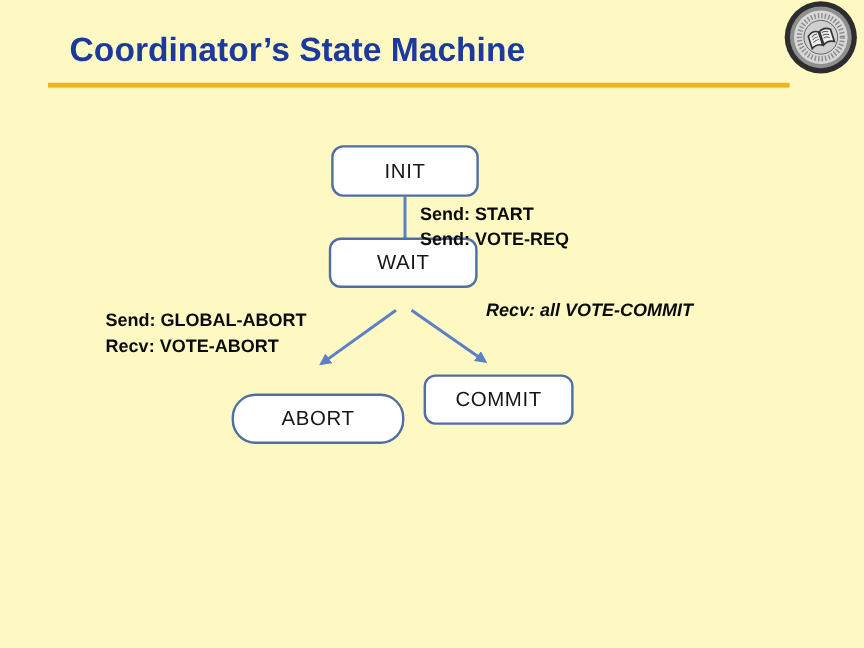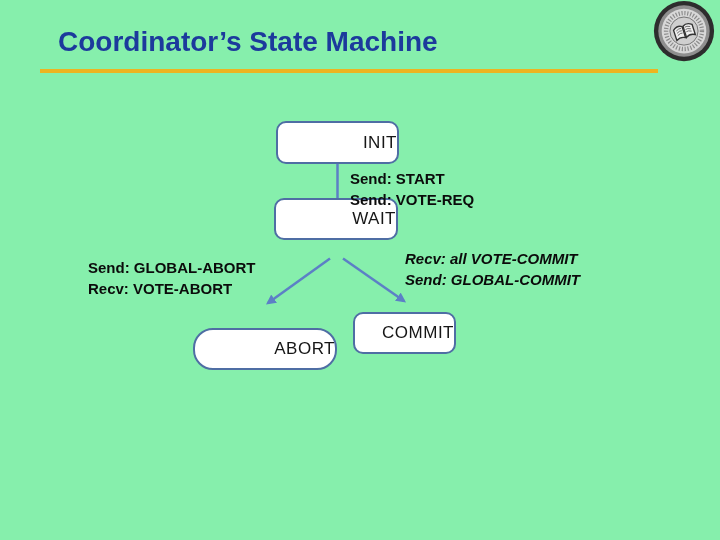--- a/index.html
+++ b/index.html
@@ -3,21 +3,21 @@
 <meta charset="utf-8">
 <style>
   html, body { margin: 0; padding: 0; }
   body {
     width: 720px; height: 540px;
     background: #ffffff;
     font-family: "Liberation Sans", sans-serif;
     position: relative;
     overflow: hidden;
   }
-  .slide { position: absolute; inset: 0; background: #86efac; }
+  .slide { position: absolute; inset: 0; background: #fef9c3; }
 
   .title {
     position: absolute;
     left: 58px; top: 26px;
     margin: 0;
     font-size: 28px;
     font-weight: bold;
     color: #1C3A9C;
     letter-spacing: 0px;
   }
@@ -41,29 +41,29 @@
   }
 
   .state {
     position: absolute;
     box-sizing: border-box;
     background: #ffffff;
     border: 2.5px solid #4F6EA4;
     border-radius: 10px;
     display: flex;
     align-items: center;
-    justify-content: flex-end;
+    justify-content: center;
     font-size: 17px;
     letter-spacing: 0.5px;
     color: #161616;
   }
   .box-init   { left: 276px; top: 121px; width: 123px; height: 43px; }
   .box-wait   { left: 274px; top: 198px; width: 124px; height: 42px; }
   .box-abort  { left: 193px; top: 328px; width: 144px; height: 42px; border-radius: 20px; }
-  .box-commit { left: 353px; top: 312px; width: 103px; height: 42px; }
+  .box-commit { left: 353px; top: 312px; width: 125px; height: 42px; }
 
   .tlabel {
     position: absolute;
     font-size: 15px;
     font-weight: bold;
     color: #0b0b0b;
     line-height: 21px;
     white-space: nowrap;
   }
   .t0 { left: 350px; top: 168px; }
@@ -119,16 +119,15 @@
   <div class="tlabel t0">
     <div>Send: START</div>
     <div>Send: VOTE-REQ</div>
   </div>
   <div class="tlabel t1">
     <div>Send: GLOBAL-ABORT</div>
     <div>Recv: VOTE-ABORT</div>
   </div>
   <div class="tlabel t2">
     <div>Recv: all VOTE-COMMIT</div>
-    <div>Send: GLOBAL-COMMIT</div>
   </div>
 
 </div>
 
 </body></html>

